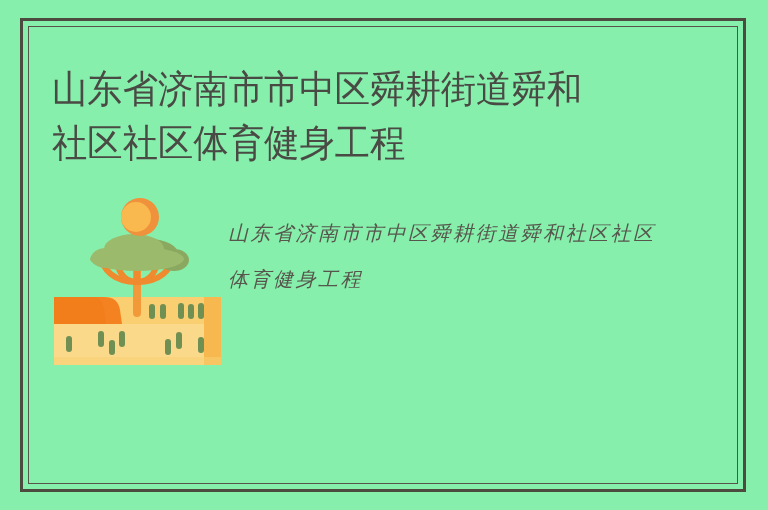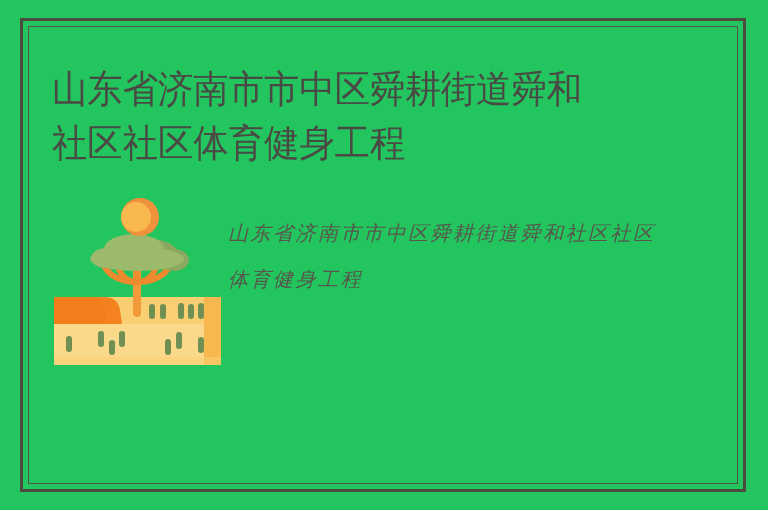--- a/index.html
+++ b/index.html
@@ -13,21 +13,21 @@
     font-family: "Liberation Sans", sans-serif;
     overflow: hidden;
   }
 
   #card {
     position: absolute;
     left: 0;
     top: 0;
     width: 768px;
     height: 510px;
-    background: #22c55e;
+    background: #86efac;
   }
 
   
   #frame-outer {
     position: absolute;
     left: 20px;
     top: 18px;
     width: 726px;
     height: 474px;
     border: 3px solid #4d4b3f;

